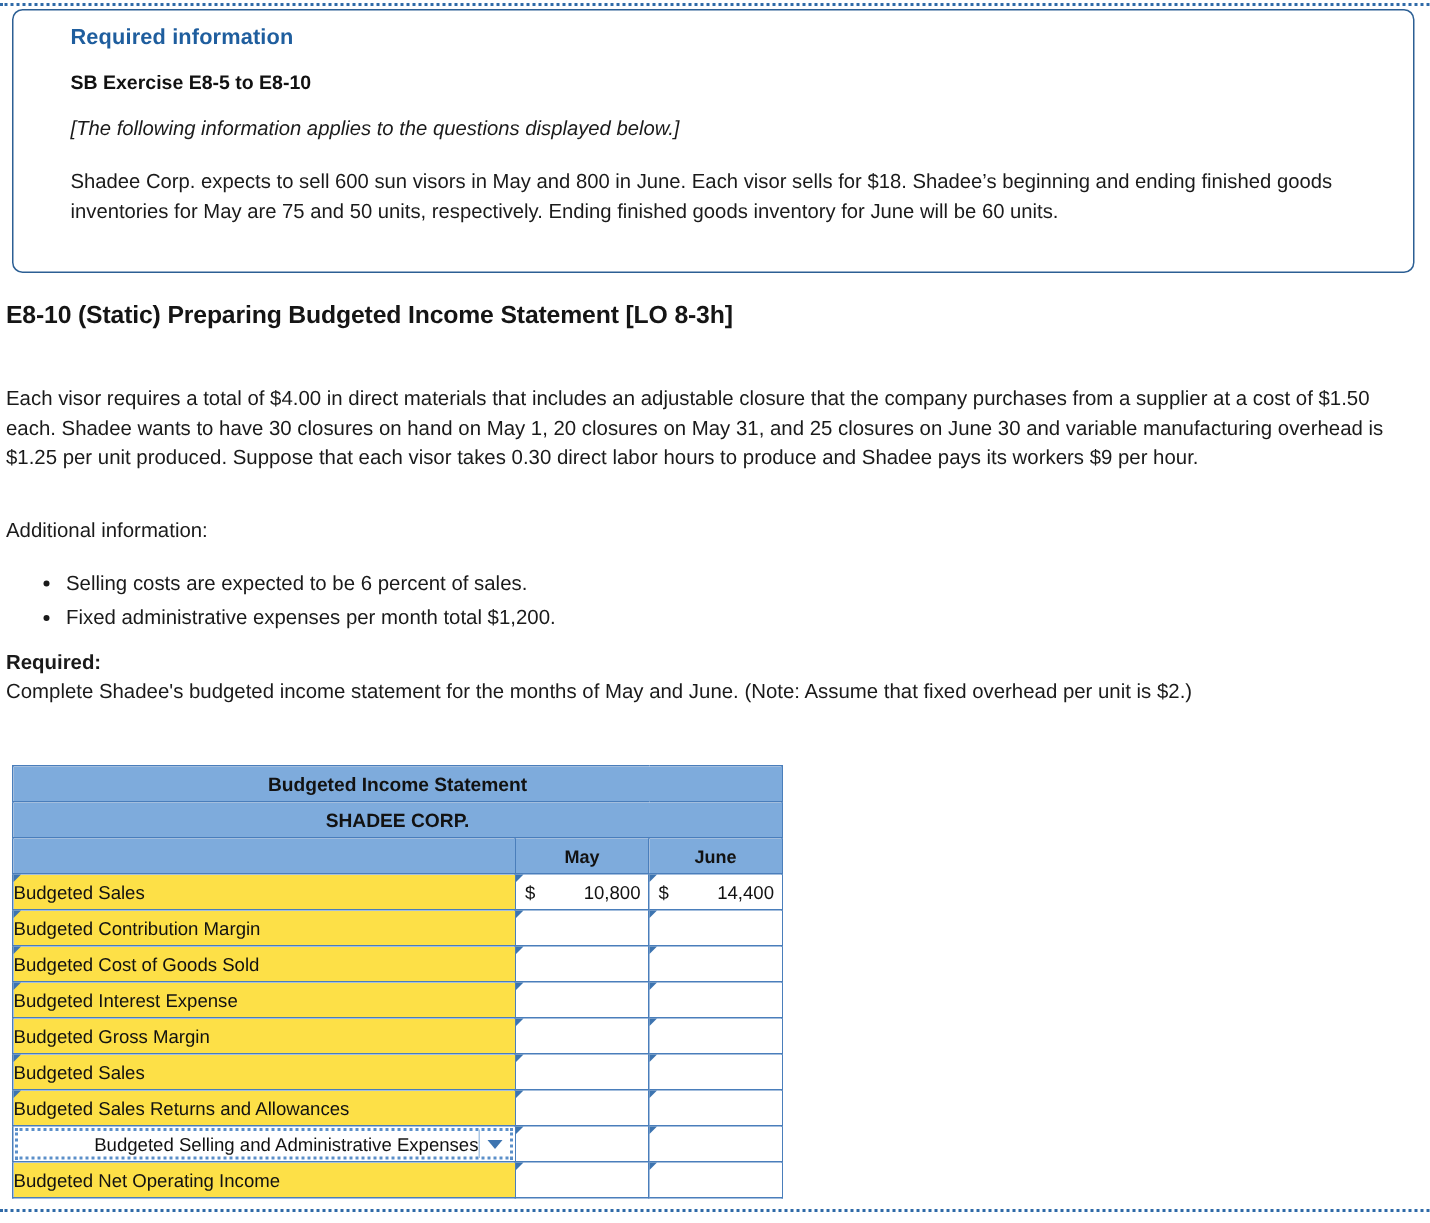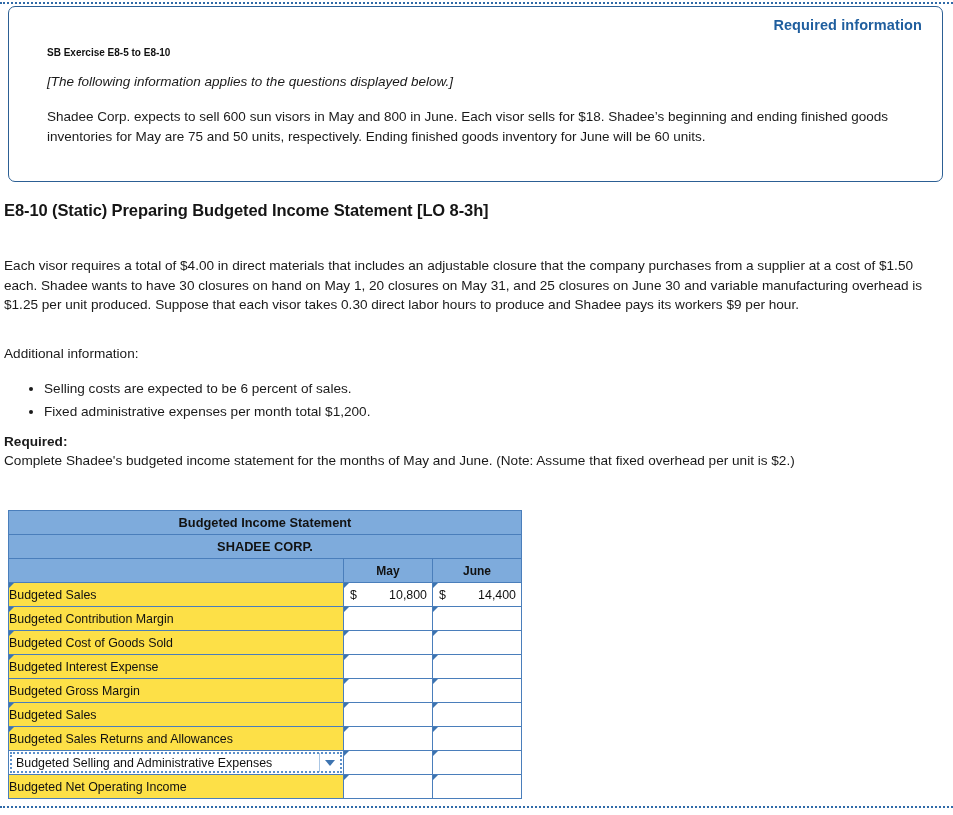--- a/index.html
+++ b/index.html
@@ -41,24 +41,23 @@
   }
   .req-box-inner {
     padding: 8px 20px 0 38px;
   }
   .req-heading {
     color: #1f5e9e;
     font-size: 14.5px;
     font-weight: bold;
     margin: 2px 0 14px 0;
     letter-spacing: .1px;
-    text-align: right;
   }
   .req-subheading {
-    font-size: 10px;
+    font-size: 13px;
     font-weight: bold;
     color: #111;
     margin: 0 0 16px 0;
   }
   .req-italic {
     font-size: 13.5px;
     font-style: italic;
     color: #1a1a1a;
     margin: 0 0 18px 0;
   }
@@ -203,20 +202,21 @@
   }
   .dd-box {
     position: relative;
     margin: 1px;
     height: 21px;
     box-sizing: border-box;
     border: 2px dotted #5b8fc9;
     display: flex;
     align-items: center;
     background: #fff;
+    text-align: right;
   }
   .dd-text {
     padding-left: 4px;
     flex: 1;
     white-space: nowrap;
   }
   .dd-sep {
     width: 1px;
     height: 19px;
     background: #aac6e4;

